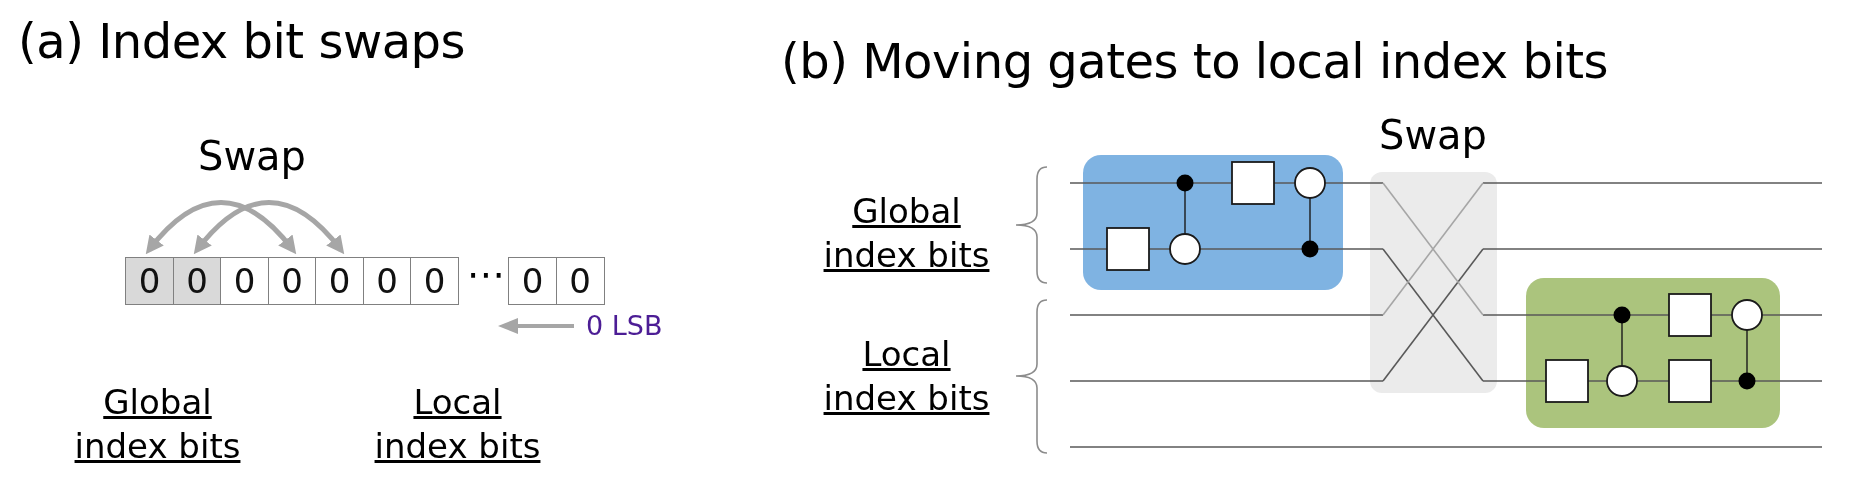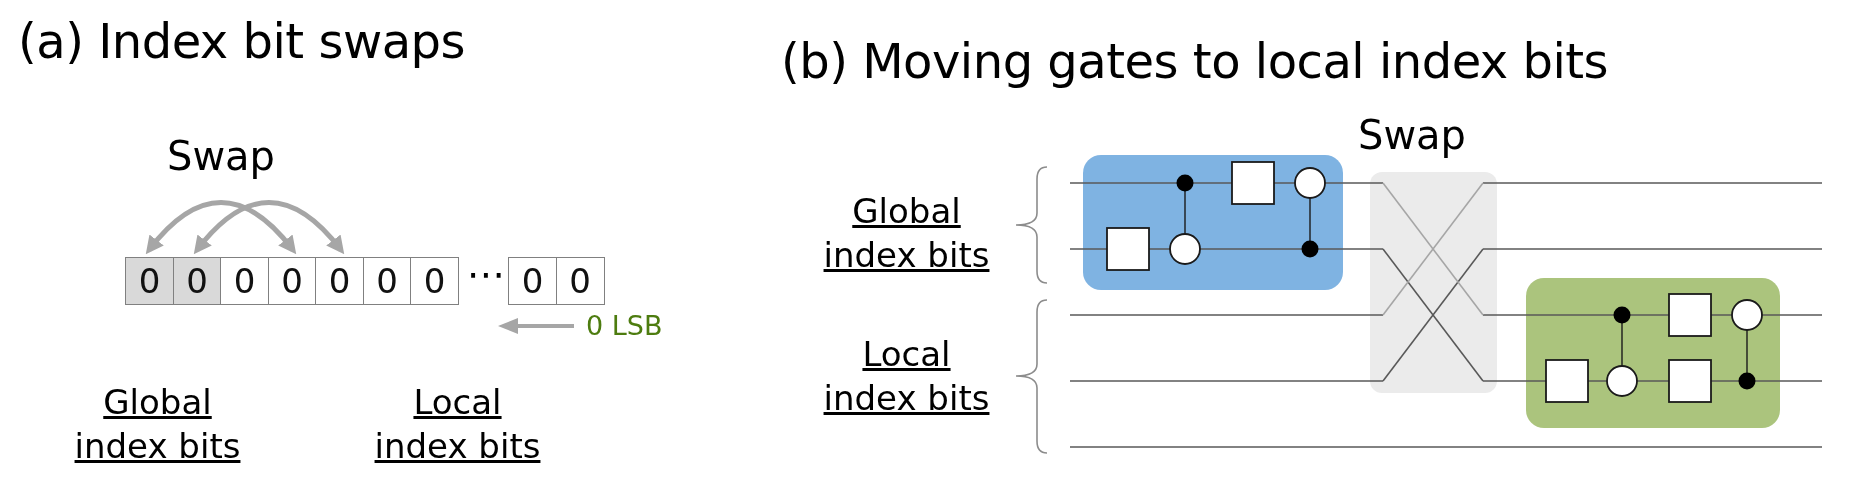--- a/index.html
+++ b/index.html
@@ -2,23 +2,23 @@
 <html><head>
 <meta charset="utf-8">
 <style>
   html,body{margin:0;padding:0;background:#fff;}
   body{width:1866px;height:491px;position:relative;overflow:hidden;
        font-family:"DejaVu Sans","Liberation Sans",sans-serif;color:#000;}
   .abs{position:absolute;text-decoration:underline;}
   #vector-layer{position:absolute;left:0;top:0;z-index:1;}
   .txt{position:absolute;z-index:2;white-space:nowrap;}
   .panel-title{font-size:48px;letter-spacing:-0.5px;}
-  .swap-label{font-size:40px;}
+  .swap-label{font-size:40px;text-align:center;}
   .group-label{font-size:34px;line-height:1.28;text-align:center;white-space:normal;}
-  .lsb-label{font-size:27px;color:#4d7c0f;}
+  .lsb-label{font-size:27px;color:#4c1d95;}
   .ellipsis{font-size:38px;text-align:center;}
   .bit-row{position:absolute;display:flex;z-index:2;}
   .bit-cell{width:49px;height:48px;box-sizing:border-box;
             border:1.5px solid var(--cell-border,#808080);
             margin-left:-1.5px;background:#fff;
             display:flex;align-items:center;justify-content:center;
             font-size:34px;color:#111;}
   .bit-cell:first-child{margin-left:0;}
   .bit-cell.shaded{background:var(--cell-shaded,#d9d9d9);}
 </style>

